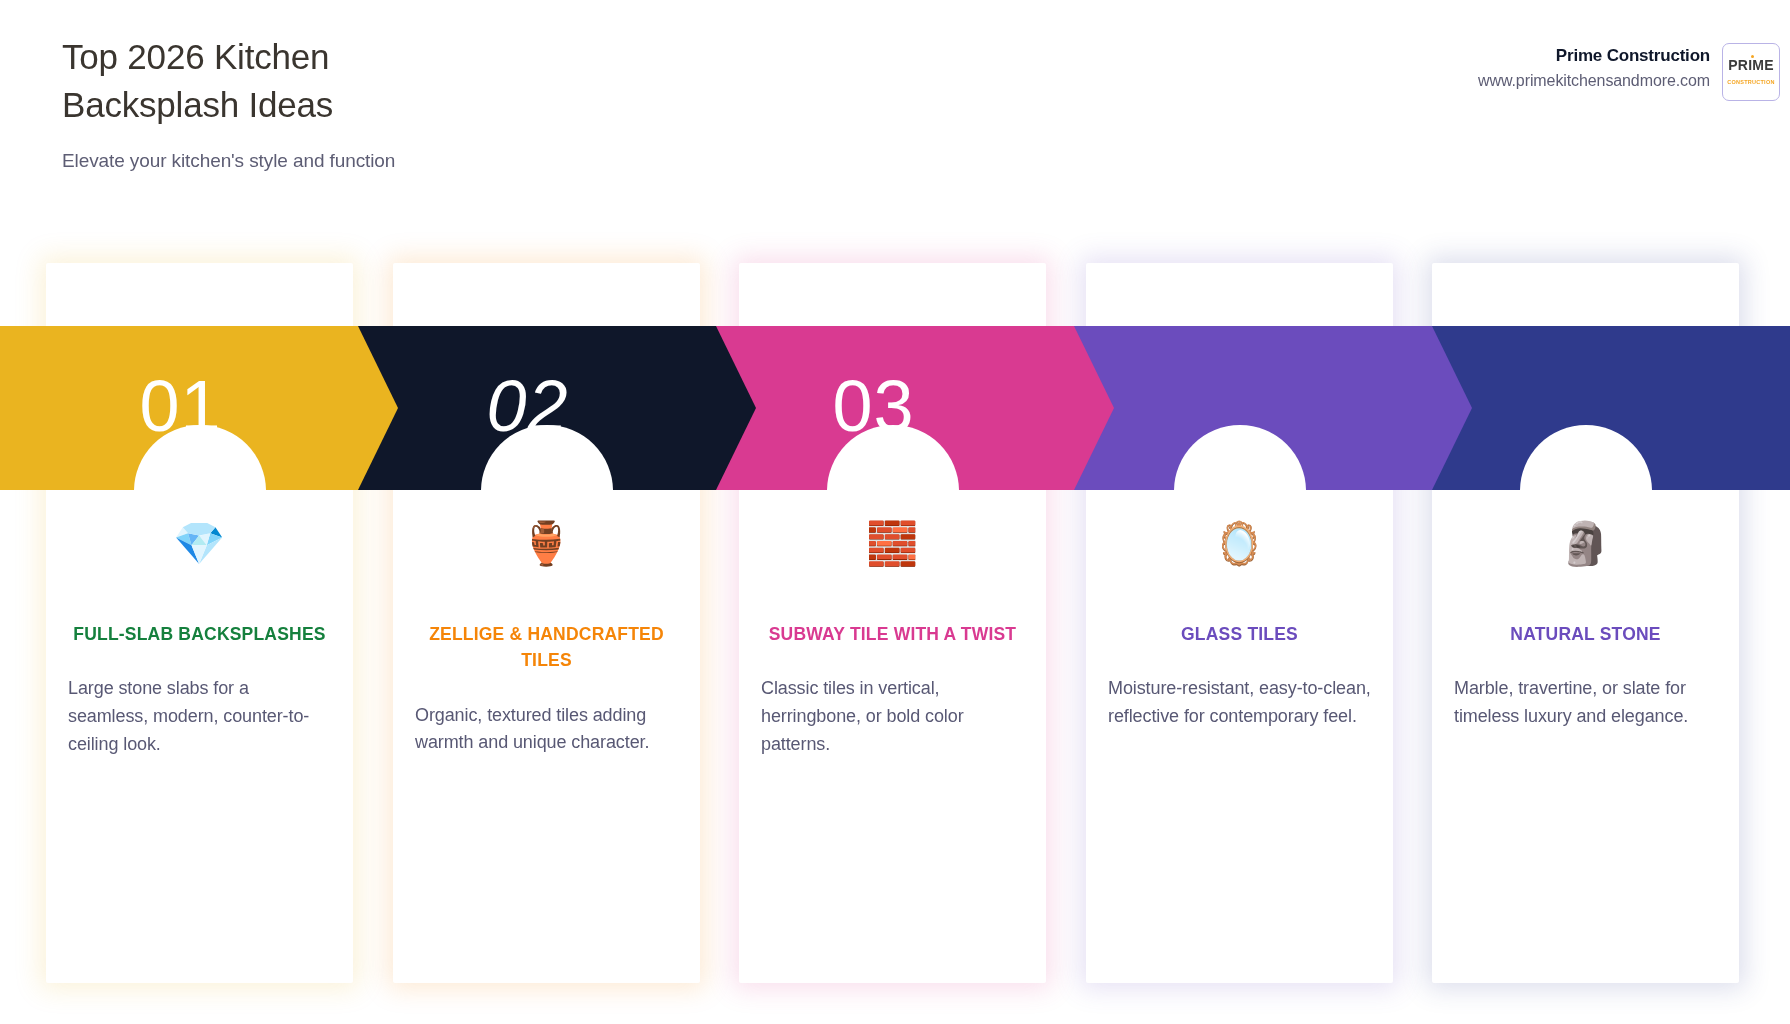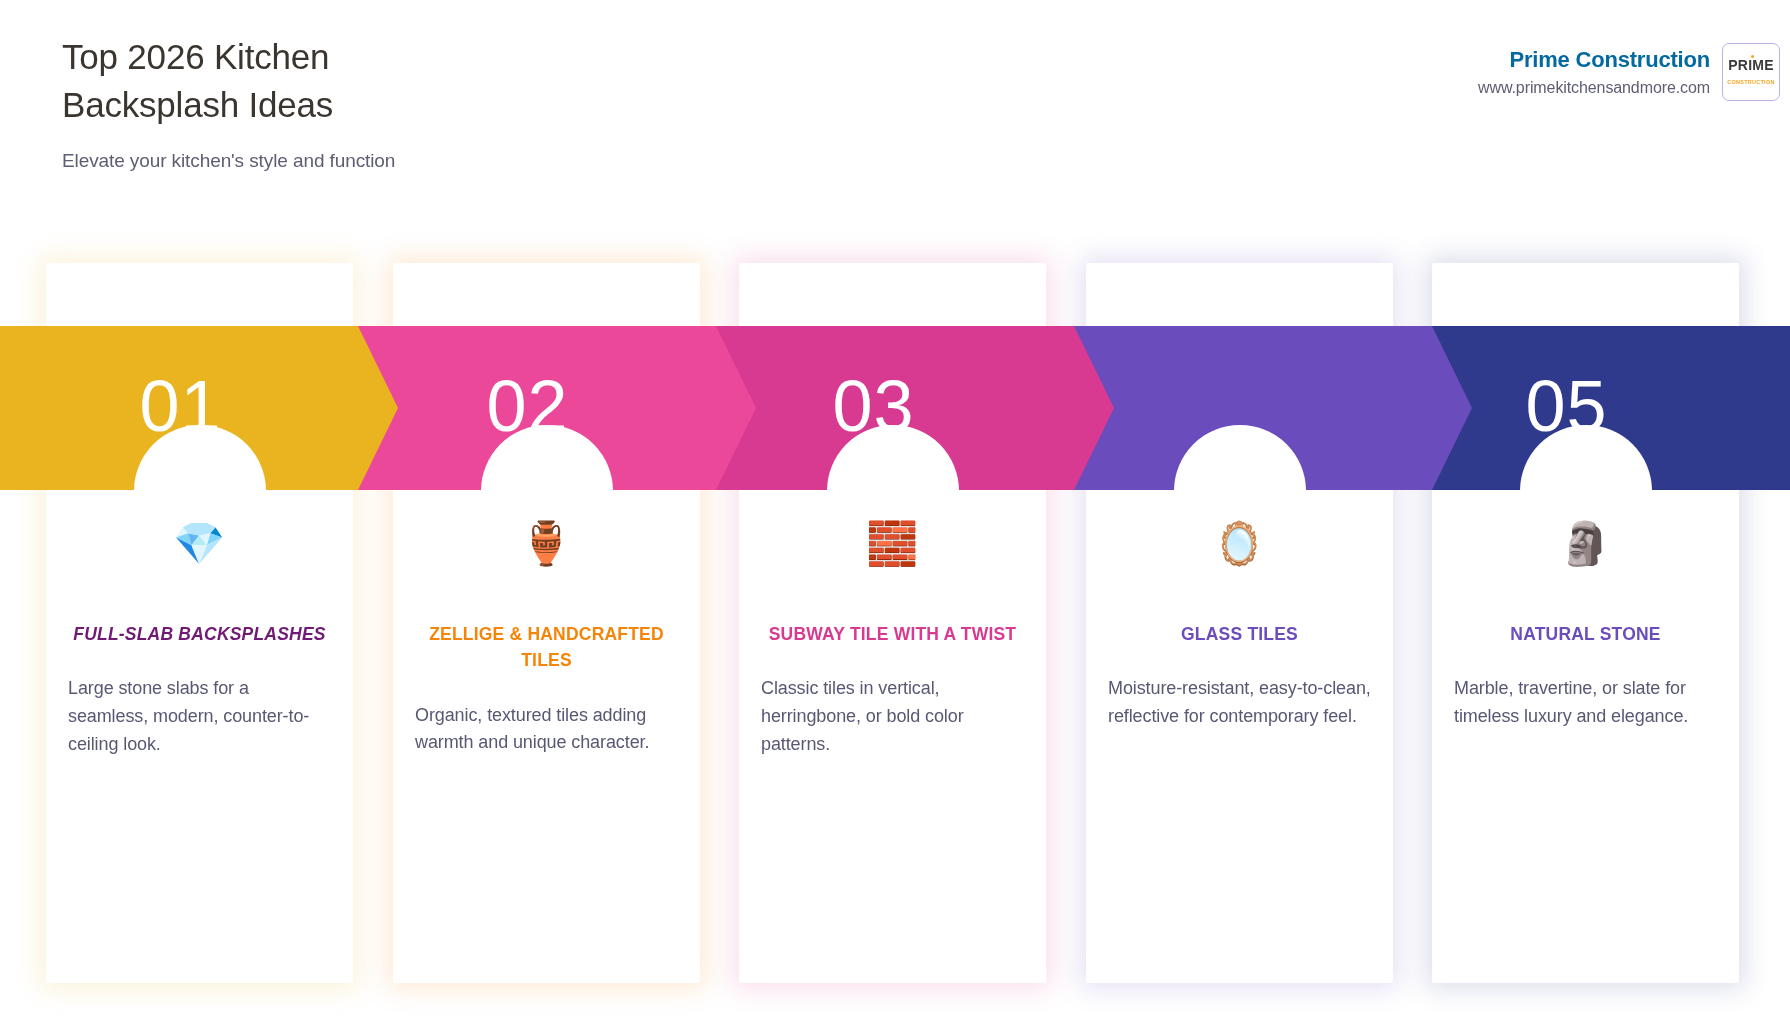--- a/index.html
+++ b/index.html
@@ -19,21 +19,21 @@
     line-height:1.38; letter-spacing:-0.2px; max-width:330px;
   }
   .subtitle {
     position:absolute; left:46px; top:150px;
     font-size:19px; color:#5d5d74; font-weight:400; letter-spacing:-0.1px;
   }
   .brand-block {
     position:absolute; right:96px; top:45px; text-align:right;
   }
   .brand-name {
-    font-size:22px; font-weight:700; color:#0369a1; letter-spacing:-0.2px;
+    font-size:17px; font-weight:700; color:#0f172a; letter-spacing:-0.2px;
     line-height:1.35;
   }
   .brand-url {
     font-size:16px; color:#5d5d74; font-weight:400; letter-spacing:-0.1px;
     margin-top:4px;
   }
   .logo-box {
     position:absolute; right:26px; top:43px;
     width:58px; height:58px; border:1px solid #b9b3e6; border-radius:7px;
     background:#fff; display:flex; flex-direction:column;
@@ -111,21 +111,21 @@
         <span class="logo-dot"></span>
       </div>
       <div class="logo-sub">CONSTRUCTION</div>
     </div>
   </div>
 
   <div class="cards" id="cards">
       <div class="card" style="left: 46px; box-shadow: rgba(234, 180, 32, 0.17) 0px 0px 26px 6px;">
         <div class="card-body">
           <div class="card-icon">💎</div>
-          <div class="card-title" style="color: #701a75; font-style: italic;">FULL-SLAB BACKSPLASHES</div>
+          <div class="card-title" style="color: #15803d;">FULL-SLAB BACKSPLASHES</div>
           <div class="card-desc">Large stone slabs for a seamless, modern, counter-to-ceiling look.</div>
         </div>
       </div>
       <div class="card" style="left: 393px; box-shadow: rgba(245, 133, 8, 0.17) 0px 0px 26px 6px;">
         <div class="card-body">
           <div class="card-icon">🏺</div>
           <div class="card-title" style="color: rgb(245, 133, 8);">ZELLIGE &amp; HANDCRAFTED TILES</div>
           <div class="card-desc">Organic, textured tiles adding warmth and unique character.</div>
         </div>
       </div>
@@ -150,30 +150,29 @@
           <div class="card-desc">Marble, travertine, or slate for timeless luxury and elegance.</div>
         </div>
       </div>
     </div>
 
   <div class="band-layer" id="band-layer">
       <div class="band" style="left: 0px; width: 398px; background: rgb(234, 180, 32); z-index: 5; clip-path: polygon(0px 0px, 89.95% 0px, 100% 50%, 89.95% 100%, 0px 100%);">
         <div class="band-num" style="justify-content: flex-start; padding-left: 139.5px; width: 120px;">01</div>
         <div class="notch" style="left: 133.5px;"></div>
       </div>
-      <div class="band" style="left: 358px; width: 398px; background: #ec4899; z-index: 4; clip-path: polygon(0px 0px, 89.95% 0px, 100% 50%, 89.95% 100%, 0px 100%);">
+      <div class="band" style="left: 358px; width: 398px; background: #0f172a; z-index: 4; clip-path: polygon(0px 0px, 89.95% 0px, 100% 50%, 89.95% 100%, 0px 100%); font-style: italic;">
         <div class="band-num" style="justify-content: flex-start; padding-left: 128.5px; width: 120px;">02</div>
         <div class="notch" style="left: 122.5px;"></div>
       </div>
       <div class="band" style="left: 716px; width: 398px; background: rgb(217, 58, 145); z-index: 3; clip-path: polygon(0px 0px, 89.95% 0px, 100% 50%, 89.95% 100%, 0px 100%);">
         <div class="band-num" style="justify-content: flex-start; padding-left: 116.5px; width: 120px;">03</div>
         <div class="notch" style="left: 110.5px;"></div>
       </div>
       <div class="band" style="left: 1074px; width: 398px; background: rgb(107, 76, 189); z-index: 2; clip-path: polygon(0px 0px, 89.95% 0px, 100% 50%, 89.95% 100%, 0px 100%);">
         <div class="notch" style="left: 99.5px;"></div>
       </div>
       <div class="band" style="left: 1432px; width: 358px; background: rgb(47, 58, 140); z-index: 1; clip-path: polygon(0px 0px, 100% 0px, 100% 100%, 0px 100%);">
-        <div class="band-num" style="justify-content: flex-start; padding-left: 93.5px; width: 120px;">05</div>
         <div class="notch" style="left: 87.5px;"></div>
       </div>
     </div>
 
 </div>
 
 </body></html>

